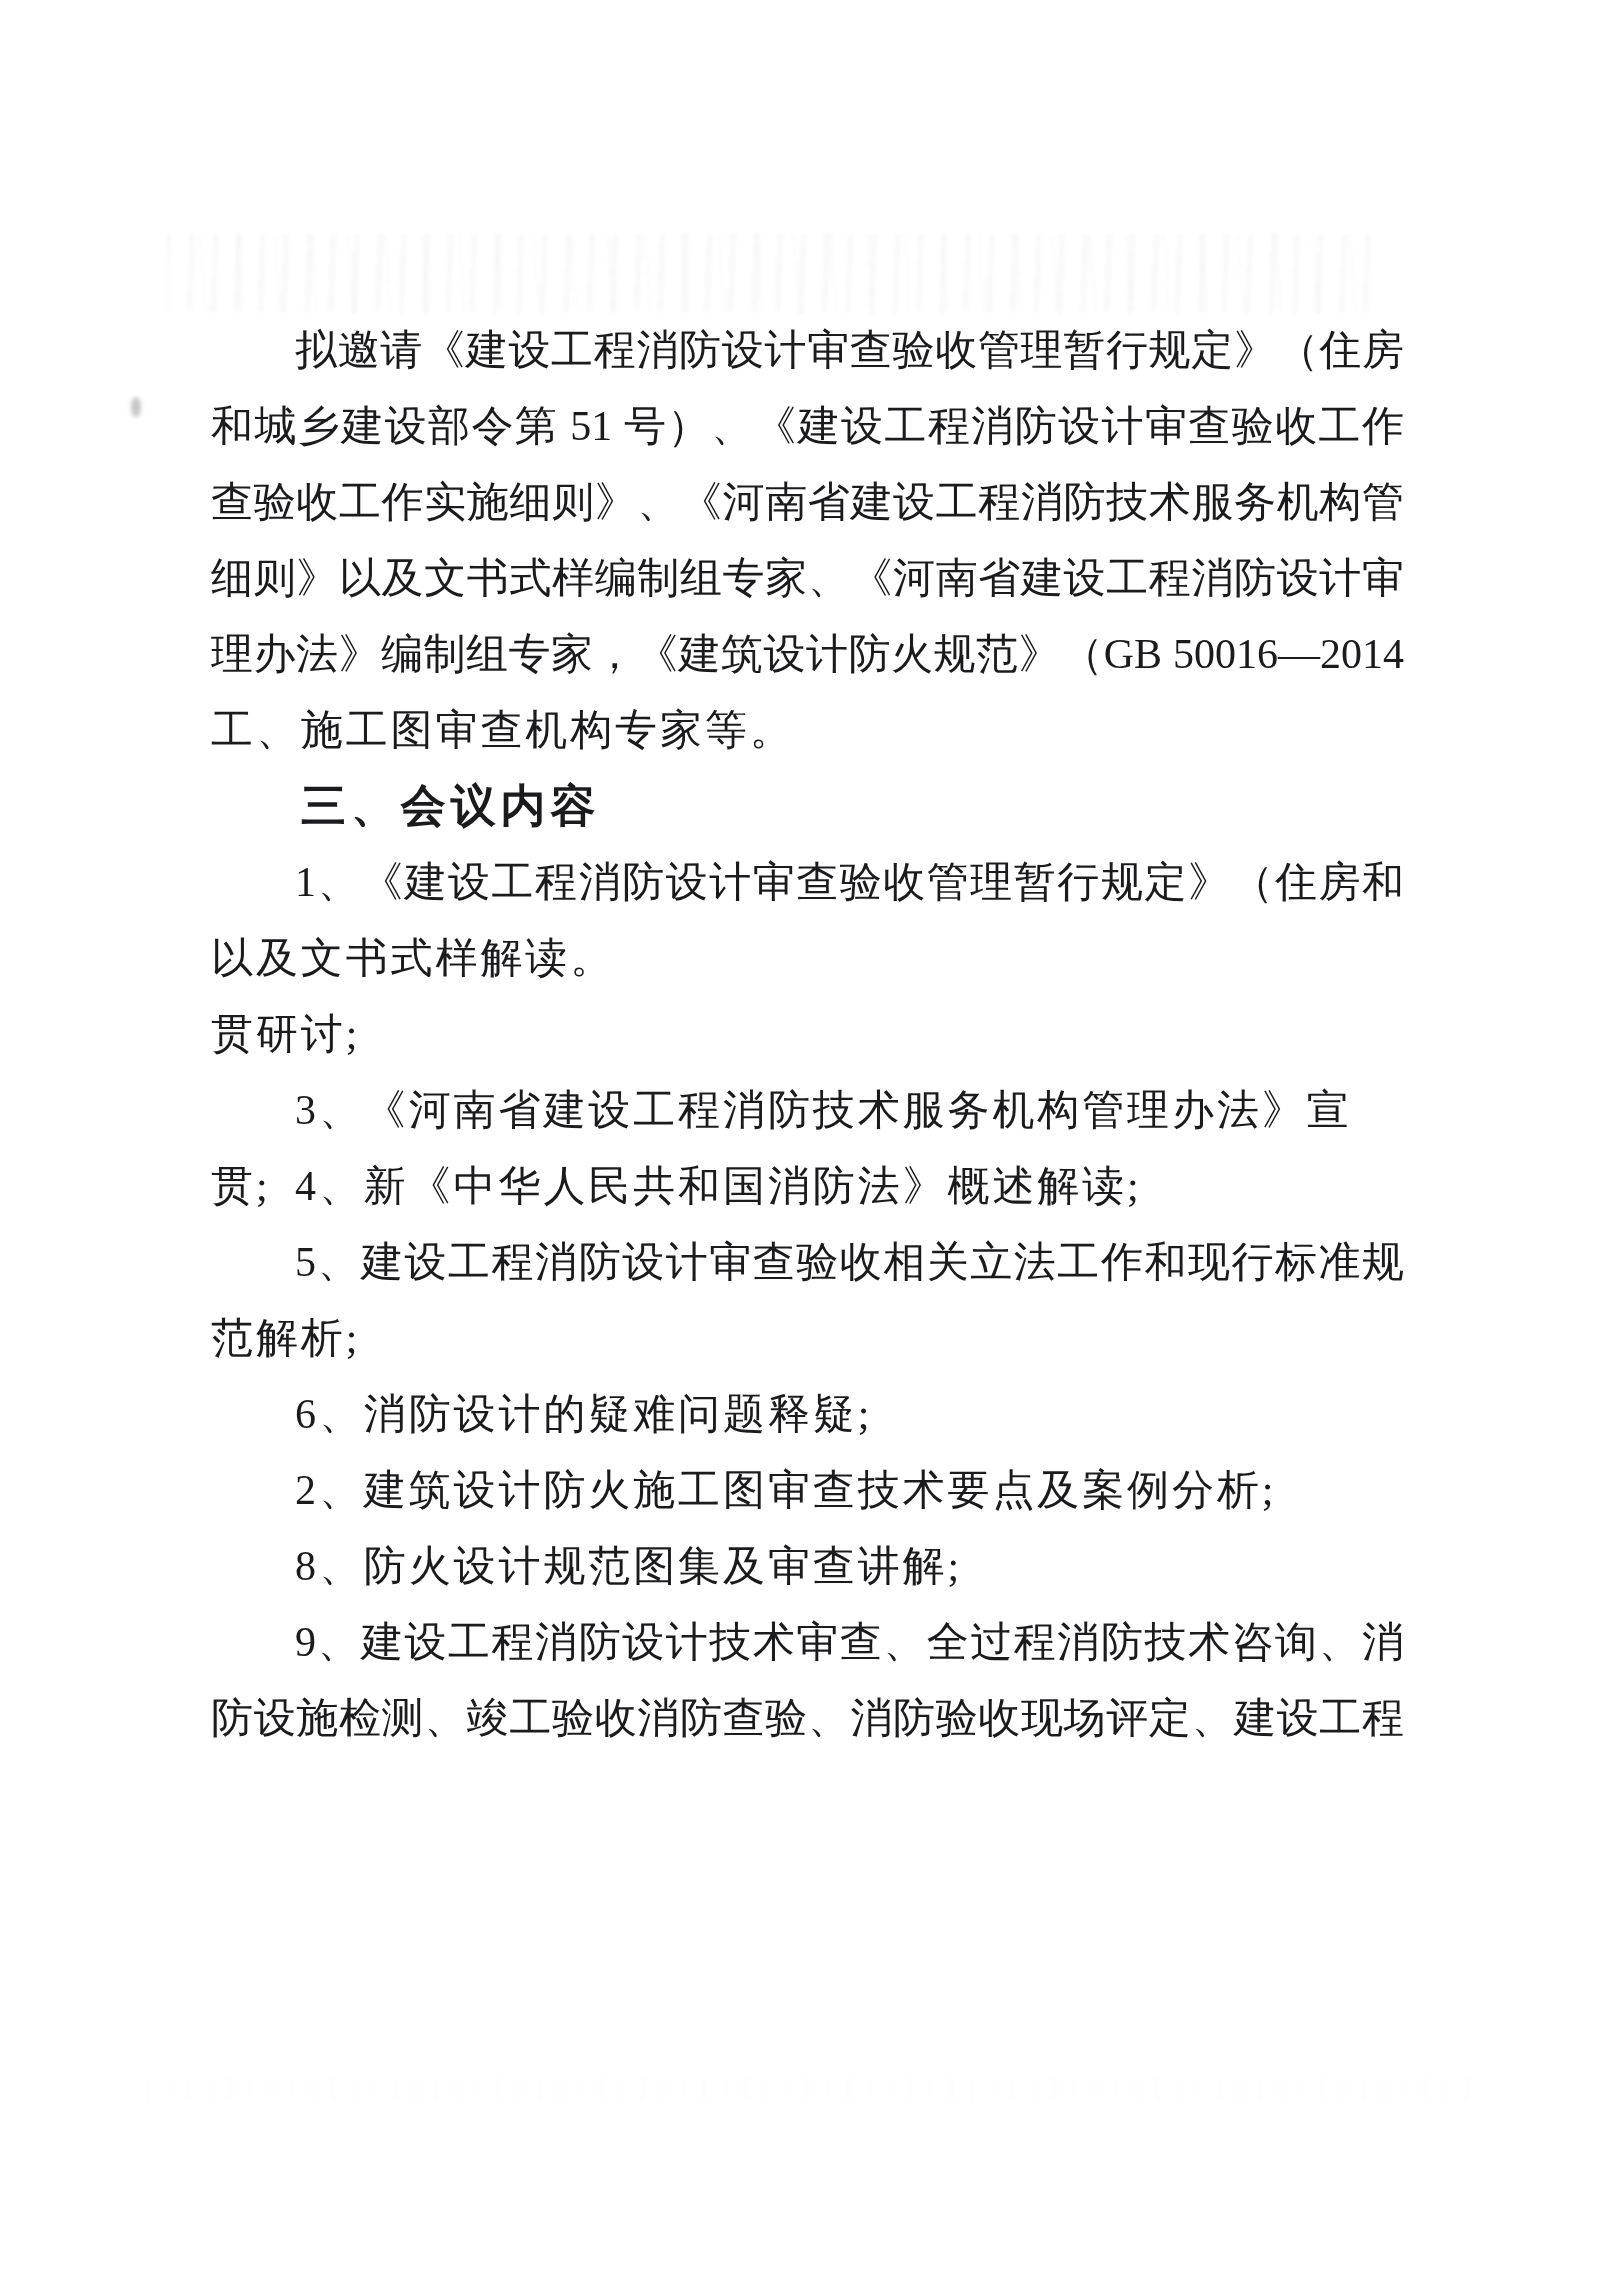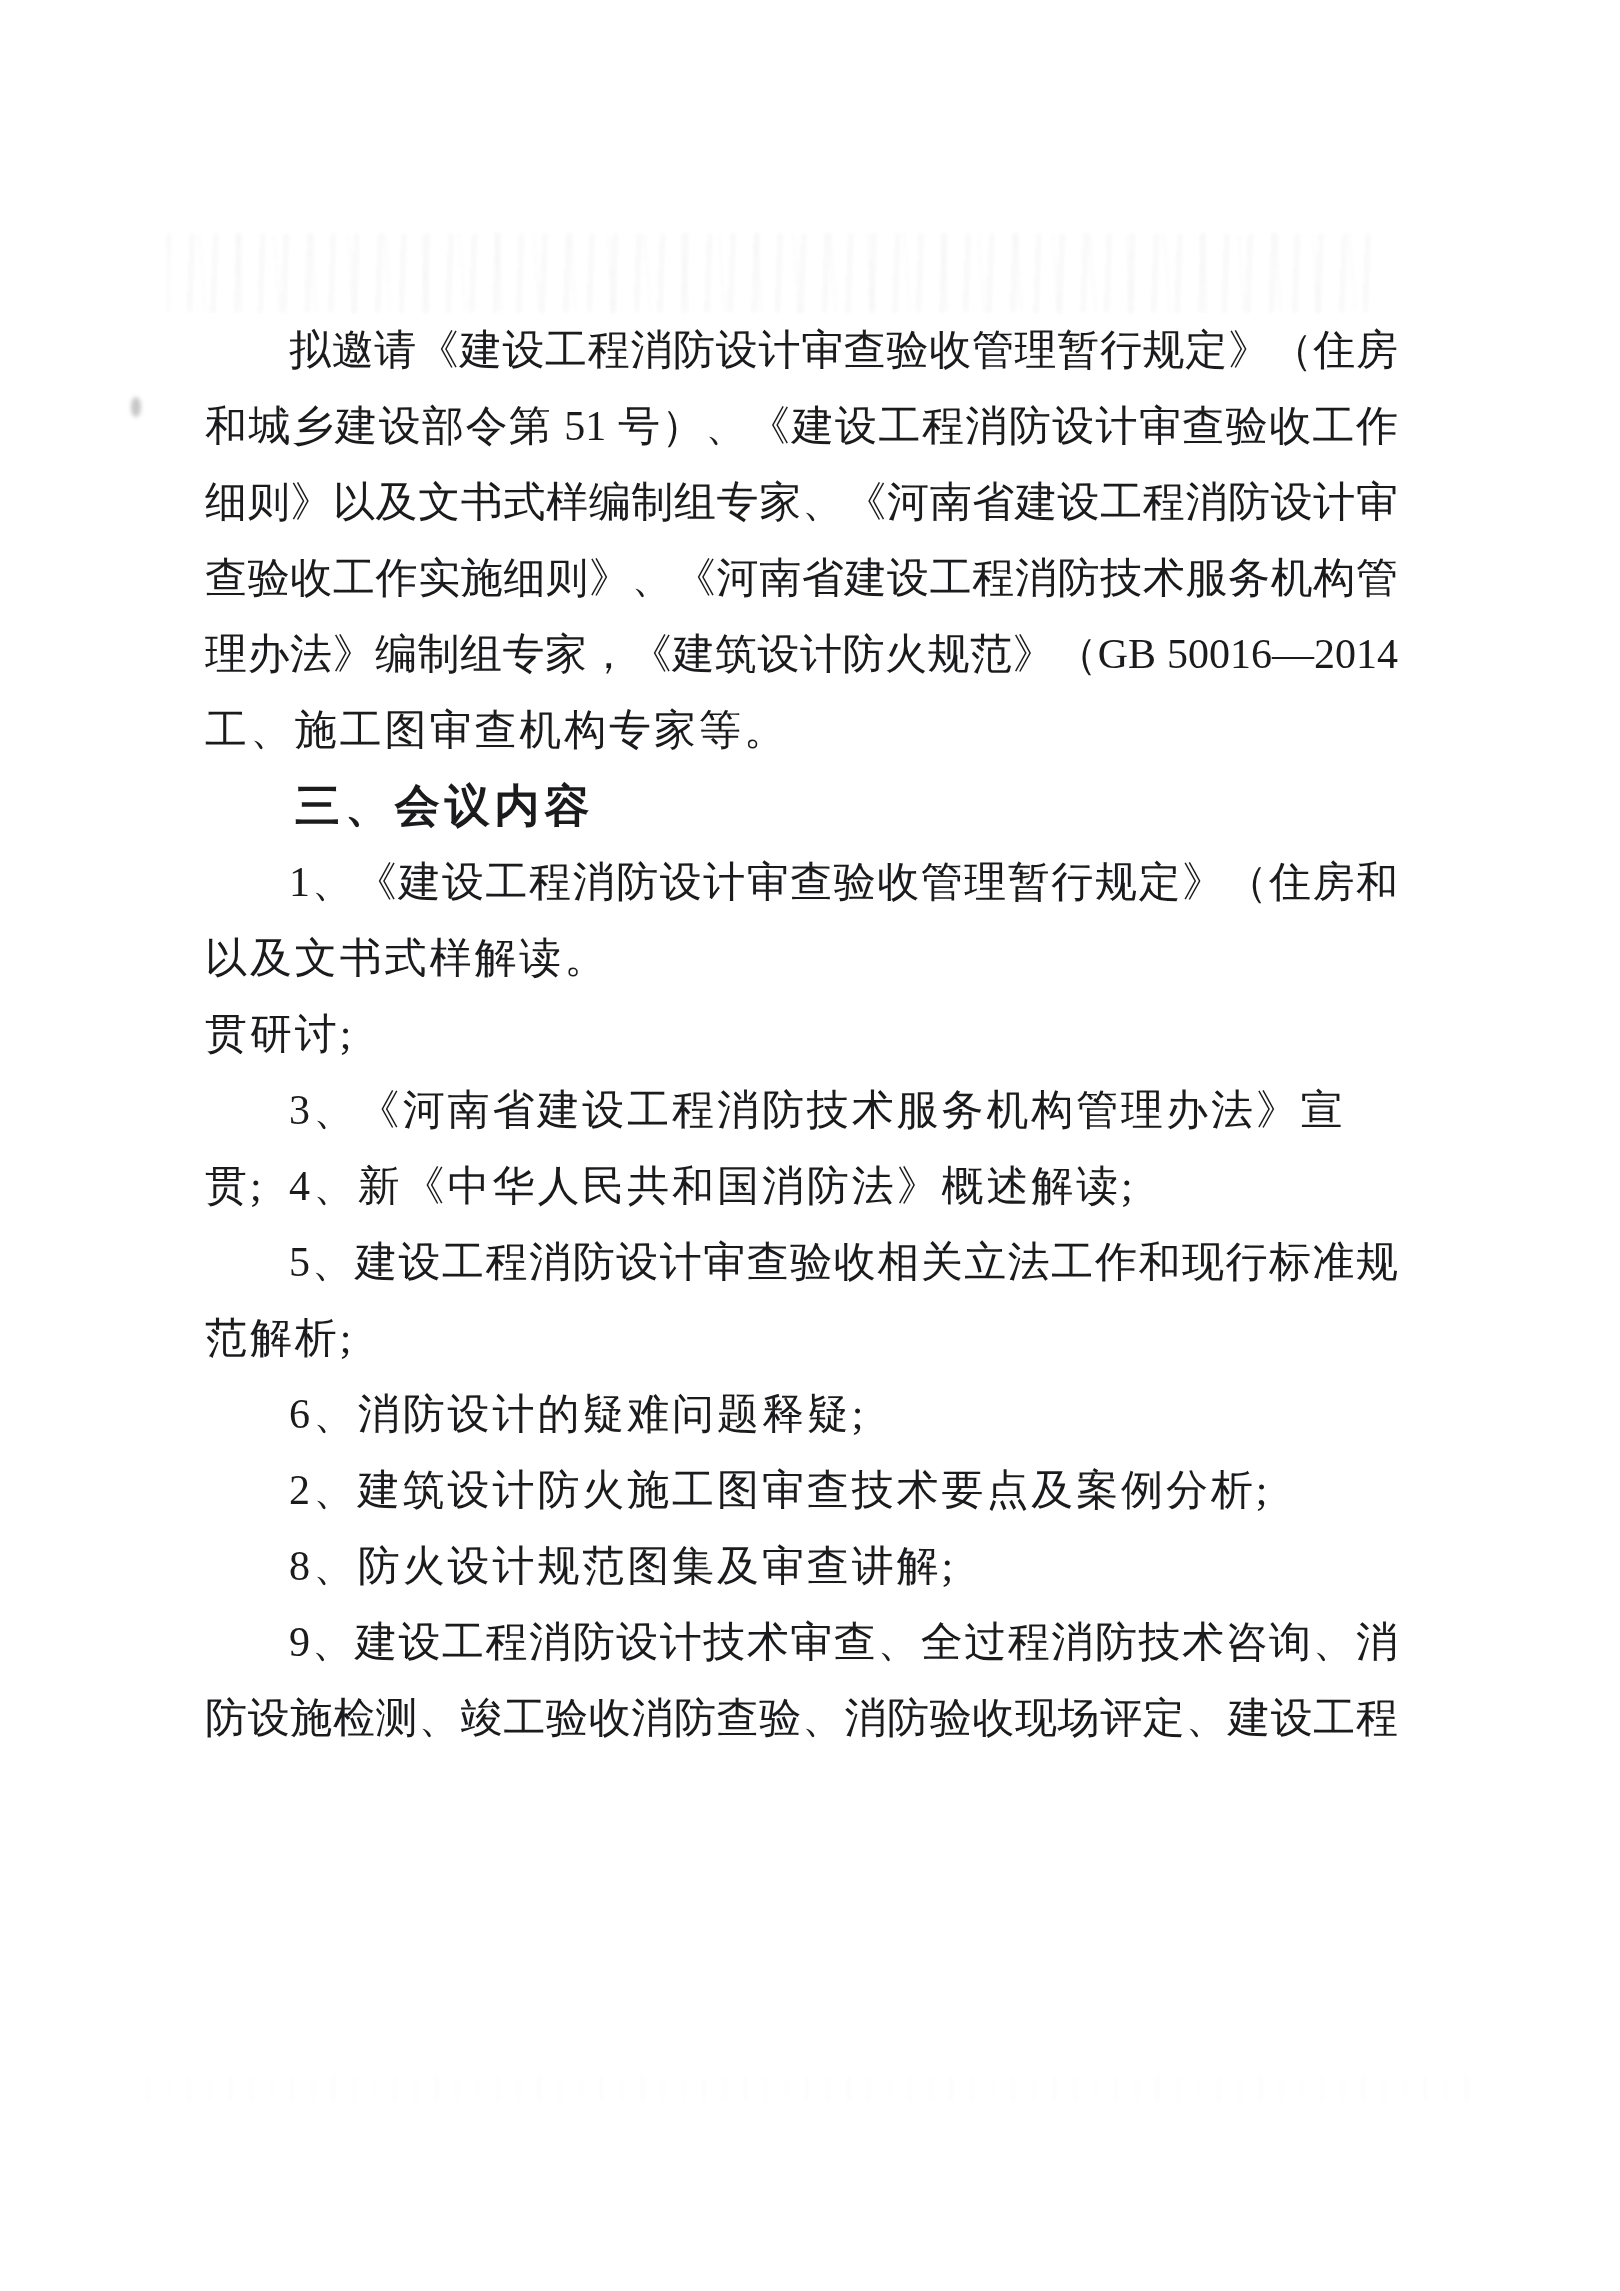--- a/index.html
+++ b/index.html
@@ -11,21 +11,21 @@
     position: relative;
     width: 1620px;
     height: 2292px;
     margin: 0 auto;
     background: #ffffff;
     overflow: hidden;
     font-family: "Liberation Serif", "DejaVu Serif", serif;
   }
   .content {
     position: absolute;
-    left: 205px;
+    left: 211px;
     top: 312px;
     width: 1193px;
     color: #1b1b1d;
     font-size: 42px;
     line-height: 76px;
   }
   .line {
     margin: 0;
     height: 76px;
     overflow: visible;
@@ -97,22 +97,22 @@
 
 <div class="page">
 
   <div class="bleed bleed-top"></div>
   <div class="speck"></div>
 
   <div class="content">
 
     <p class="line justify indent">拟邀请《建设工程消防设计审查验收管理暂行规定》（住房</p>
     <p class="line justify">和城乡建设部令第 51 号）、《建设工程消防设计审查验收工作</p>
+    <p class="line justify">查验收工作实施细则》、《河南省建设工程消防技术服务机构管</p>
     <p class="line justify">细则》以及文书式样编制组专家、《河南省建设工程消防设计审</p>
-    <p class="line justify">查验收工作实施细则》、《河南省建设工程消防技术服务机构管</p>
     <p class="line justify">理办法》编制组专家，《建筑设计防火规范》（GB 50016—2014</p>
     <p class="line">工、施工图审查机构专家等。</p>
 
     <h2 class="line heading">三、会议内容</h2>
 
     <p class="line justify indent">1、《建设工程消防设计审查验收管理暂行规定》（住房和</p>
     <p class="line">以及文书式样解读。</p>
 
     <p class="line">贯研讨;</p>
 

